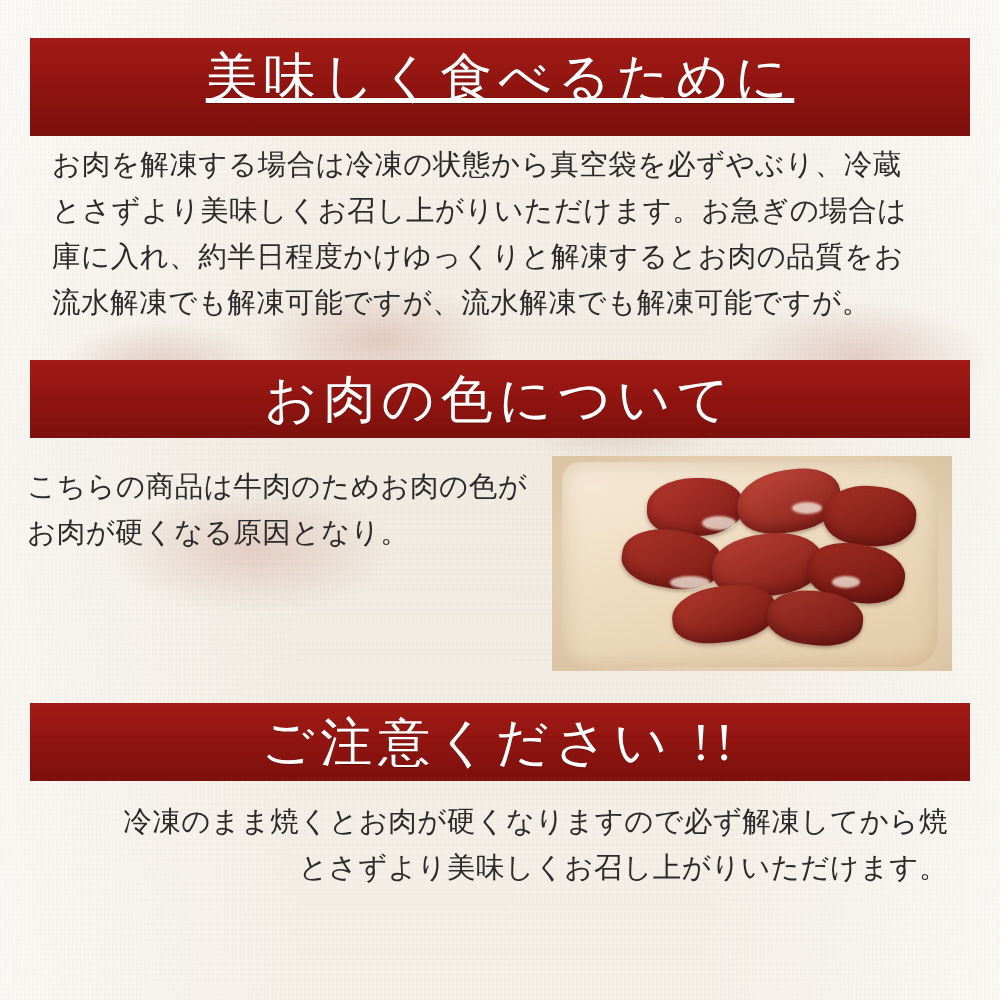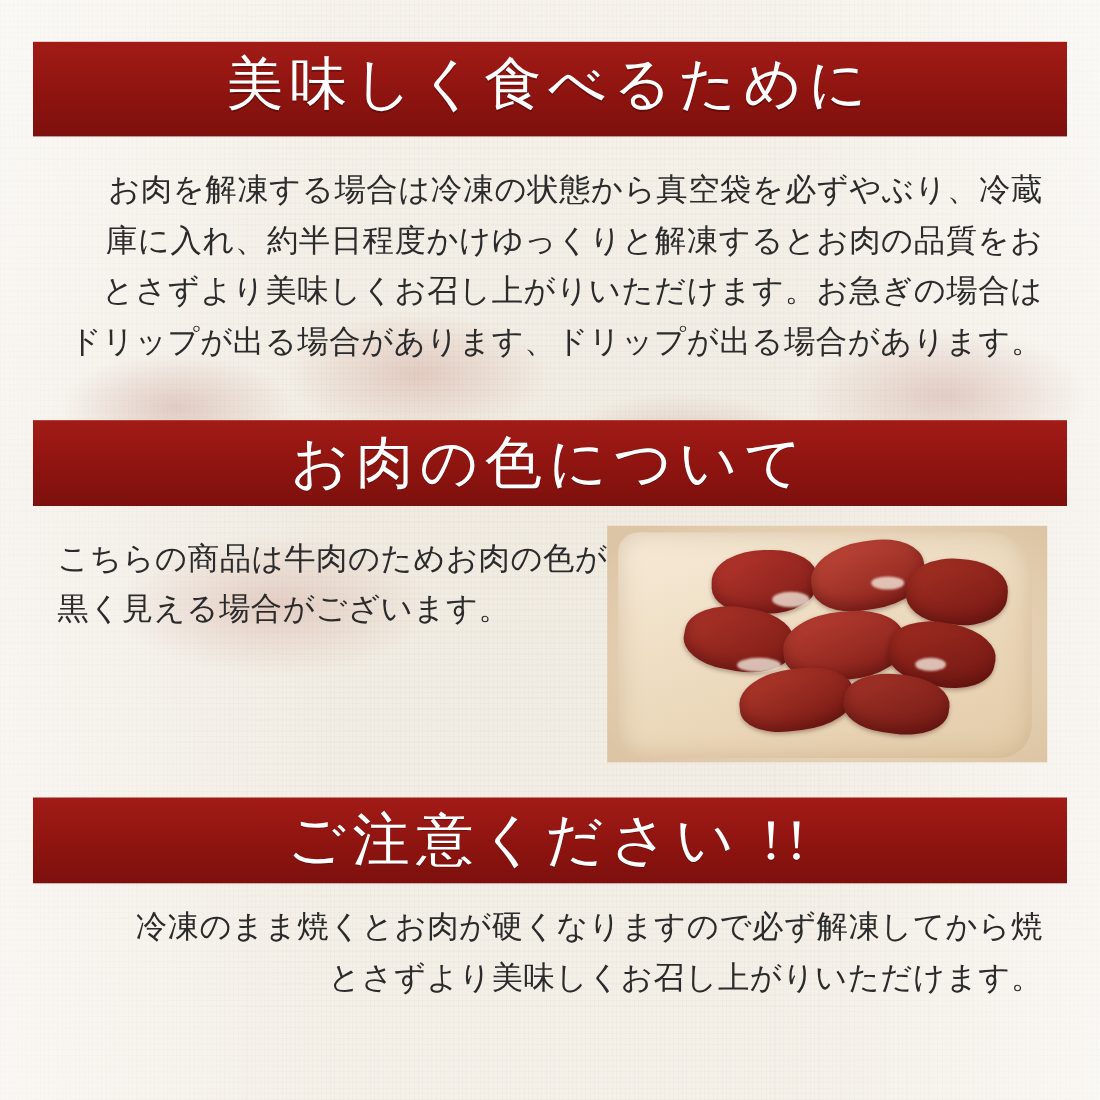--- a/index.html
+++ b/index.html
@@ -59,39 +59,39 @@
   }
   .banner-text {
     display: block;
     font-size: 52px;
     line-height: 1;
     letter-spacing: 6px;
     font-weight: normal;
     text-shadow: 0 1px 0 rgba(0,0,0,0.25);
   }
 
-  #banner1 { margin: 38px 30px 0 30px; height: 86px; padding-top: 14px; }
-  #banner2 { margin: 46px 30px 0 30px; height: 78px; padding-top: 14px; }
+  #banner1 { margin: 38px 30px 0 30px; height: 98px; padding-top: 14px; text-decoration: underline; }
+  #banner2 { margin: 33px 30px 0 30px; height: 78px; padding-top: 14px; }
   #banner3 { margin: 32px 30px 0 30px; height: 78px; padding-top: 14px; }
 
   .body-text {
     color: #2b2b2b;
     font-size: 28.5px;
     line-height: 1.62;
     letter-spacing: 0.5px;
   }
 
   #para1 {
-    margin: 27px 52px 0 52px;
-    text-align: right;
+    margin: 6px 52px 0 52px;
+    text-align: left;
   }
 
   
   .section-2 {
-    margin: 18px 48px 0 52px;
+    margin: 18px 48px 0 27px;
     display: flex;
     align-items: flex-start;
     justify-content: space-between;
   }
   #para2 {
     text-align: left;
     flex: 0 0 auto;
     padding-top: 8px;
   }
 
@@ -138,33 +138,33 @@
 <div class="page"></div>
 <div class="bg-ghost"></div>
 
 <div class="content">
 
   <div class="banner" id="banner1">
     <span class="banner-text">美味しく食べるために</span>
   </div>
   <div class="body-text" id="para1">
     <span class="line">お肉を解凍する場合は冷凍の状態から真空袋を必ずやぶり、冷蔵</span>
+    <span class="line">とさずより美味しくお召し上がりいただけます。お急ぎの場合は</span>
     <span class="line">庫に入れ、約半日程度かけゆっくりと解凍するとお肉の品質をお</span>
-    <span class="line">とさずより美味しくお召し上がりいただけます。お急ぎの場合は</span>
-    <span class="line">ドリップが出る場合があります、ドリップが出る場合があります。</span>
+    <span class="line">流水解凍でも解凍可能ですが、流水解凍でも解凍可能ですが。</span>
   </div>
 
   <div class="banner" id="banner2">
     <span class="banner-text">お肉の色について</span>
   </div>
 
   <div class="section-2">
     <div class="body-text" id="para2">
       <span class="line">こちらの商品は牛肉のためお肉の色が</span>
-      <span class="line">黒く見える場合がございます。</span>
+      <span class="line">お肉が硬くなる原因となり。</span>
     </div>
 
     <div class="photo">
       <div class="tray"></div>
       <div class="meat" style="left:95px; top:22px; width:96px; height:58px; background:linear-gradient(145deg,#b8382e,#7e1b17);"></div>
       <div class="meat" style="left:185px; top:14px; width:104px; height:62px; background:linear-gradient(160deg,#c2493a,#86201a); transform:rotate(-8deg);"></div>
       <div class="meat" style="left:272px; top:30px; width:92px; height:60px; background:linear-gradient(150deg,#a93225,#731713); transform:rotate(6deg);"></div>
       <div class="meat" style="left:70px; top:74px; width:100px; height:58px; background:linear-gradient(140deg,#ae352a,#7a1a14); transform:rotate(10deg);"></div>
       <div class="meat" style="left:160px; top:78px; width:110px; height:62px; background:linear-gradient(160deg,#bb4033,#801d17); transform:rotate(-4deg);"></div>
       <div class="meat" style="left:255px; top:88px; width:98px; height:58px; background:linear-gradient(150deg,#a32e22,#6d1511); transform:rotate(12deg);"></div>

